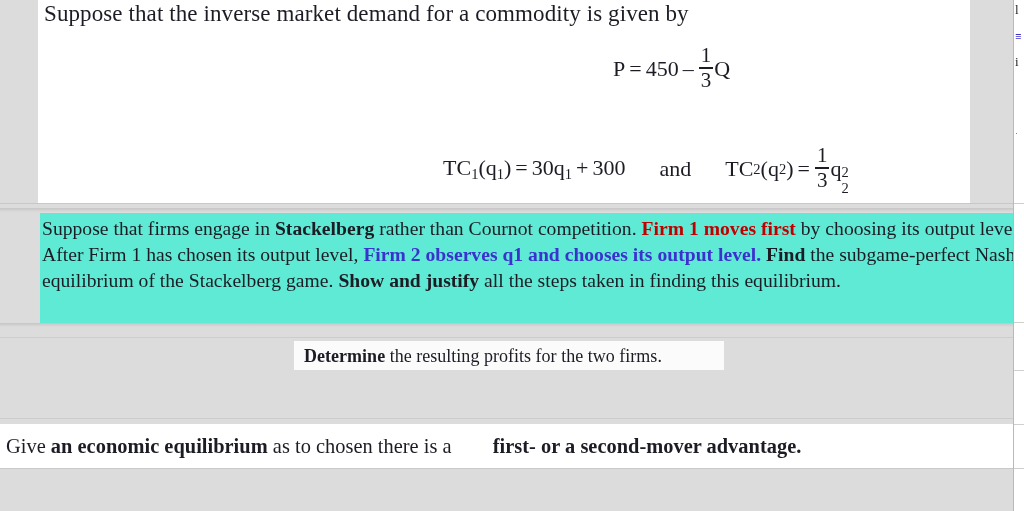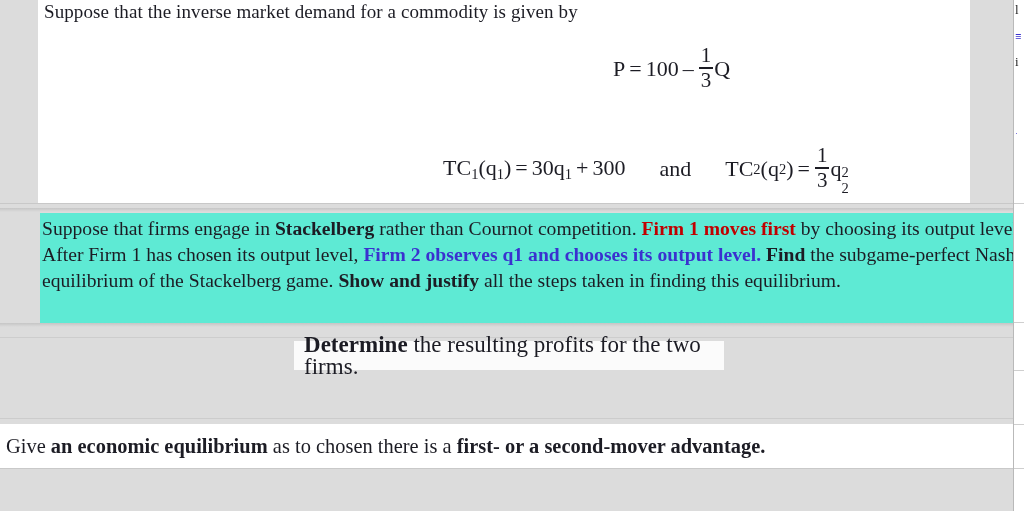--- a/index.html
+++ b/index.html
@@ -32,21 +32,21 @@
     top: 0px;
     width: 932px;
     height: 203px;
     background: #ffffff;
     padding: 0;
   }
   .line-intro1 {
     position: absolute;
     left: 6px;
     top: 1px;
-    font-size: 19px;
+    font-size: 23px;
     color: #1c1c24;
     letter-spacing: 0.1px;
     white-space: nowrap;
   }
   .line-intro2 {
     position: absolute;
     left: 6px;
     top: 108px;
     font-size: 21.5px;
     color: #1c1c24;
@@ -122,21 +122,21 @@
     position: absolute;
     left: 294px;
     top: 341px;
     width: 430px;
     height: 29px;
     background: #fbfbfb;
     display: flex;
     align-items: center;
     padding-left: 8px;
   }
-  .panel-determine .para { font-size: 23px; line-height: 22px; }
+  .panel-determine .para { font-size: 18px; line-height: 22px; text-align: center; }
 
   
   .panel-explanation {
     position: absolute;
     left: 0px;
     top: 424px;
     width: 1024px;
     height: 44px;
     background: #ffffff;
     display: flex;
@@ -196,21 +196,21 @@
 
 <div id="canvas">
 
   <div class="panel-demand">
 
     <div class="line-intro1">Suppose that the inverse market demand for a commodity is given by</div>
 
     <div class="eq eq-demand">
       <span>P</span>
       <span class="op">=</span>
-      <span>100</span>
+      <span>450</span>
       <span class="op">–</span>
       <span class="frac">
         <span class="num">1</span>
         <span class="bar"></span>
         <span class="den">3</span>
       </span>
       <span>Q</span>
     </div>
 
 
@@ -257,21 +257,21 @@
   <div class="shadow-top" style="top:323px;"></div>
   <div class="grey-sep" style="top:337px;background:#cdcdcd;"></div>
 
   <div class="panel-determine">
     <div class="para" id="determine-text"><span style="font-weight: bold;">Determine</span><span> the resulting profits for the two firms.</span></div>
   </div>
 
   <div class="grey-sep" style="top:418px;background:#cccccc;"></div>
 
   <div class="panel-explanation">
-    <div class="para" id="explanation-text"><span>Give </span><span style="font-weight: bold;">an economic equilibrium</span><span> as to chosen there is a </span><span style="font-weight: bold;">first- or a second-mover advantage.</span></div>
+    <div class="para" id="explanation-text"><span>Give </span><span style="font-weight: bold;">an economic equilibrium</span><span> as to chosen there is a </span><span style="font-weight: bold; margin-left: 36px;">first- or a second-mover advantage.</span></div>
   </div>
 
   <div class="grey-sep" style="top:468px;background:#c9c9c9;"></div>
 
   <div class="right-strip">
     <div class="strip-frag f1">l</div>
     <div class="strip-frag f2">≡</div>
     <div class="strip-frag f3">i</div>
     <div class="strip-frag f4">·</div>
     <div class="strip-rule" style="top:203px;"></div>

